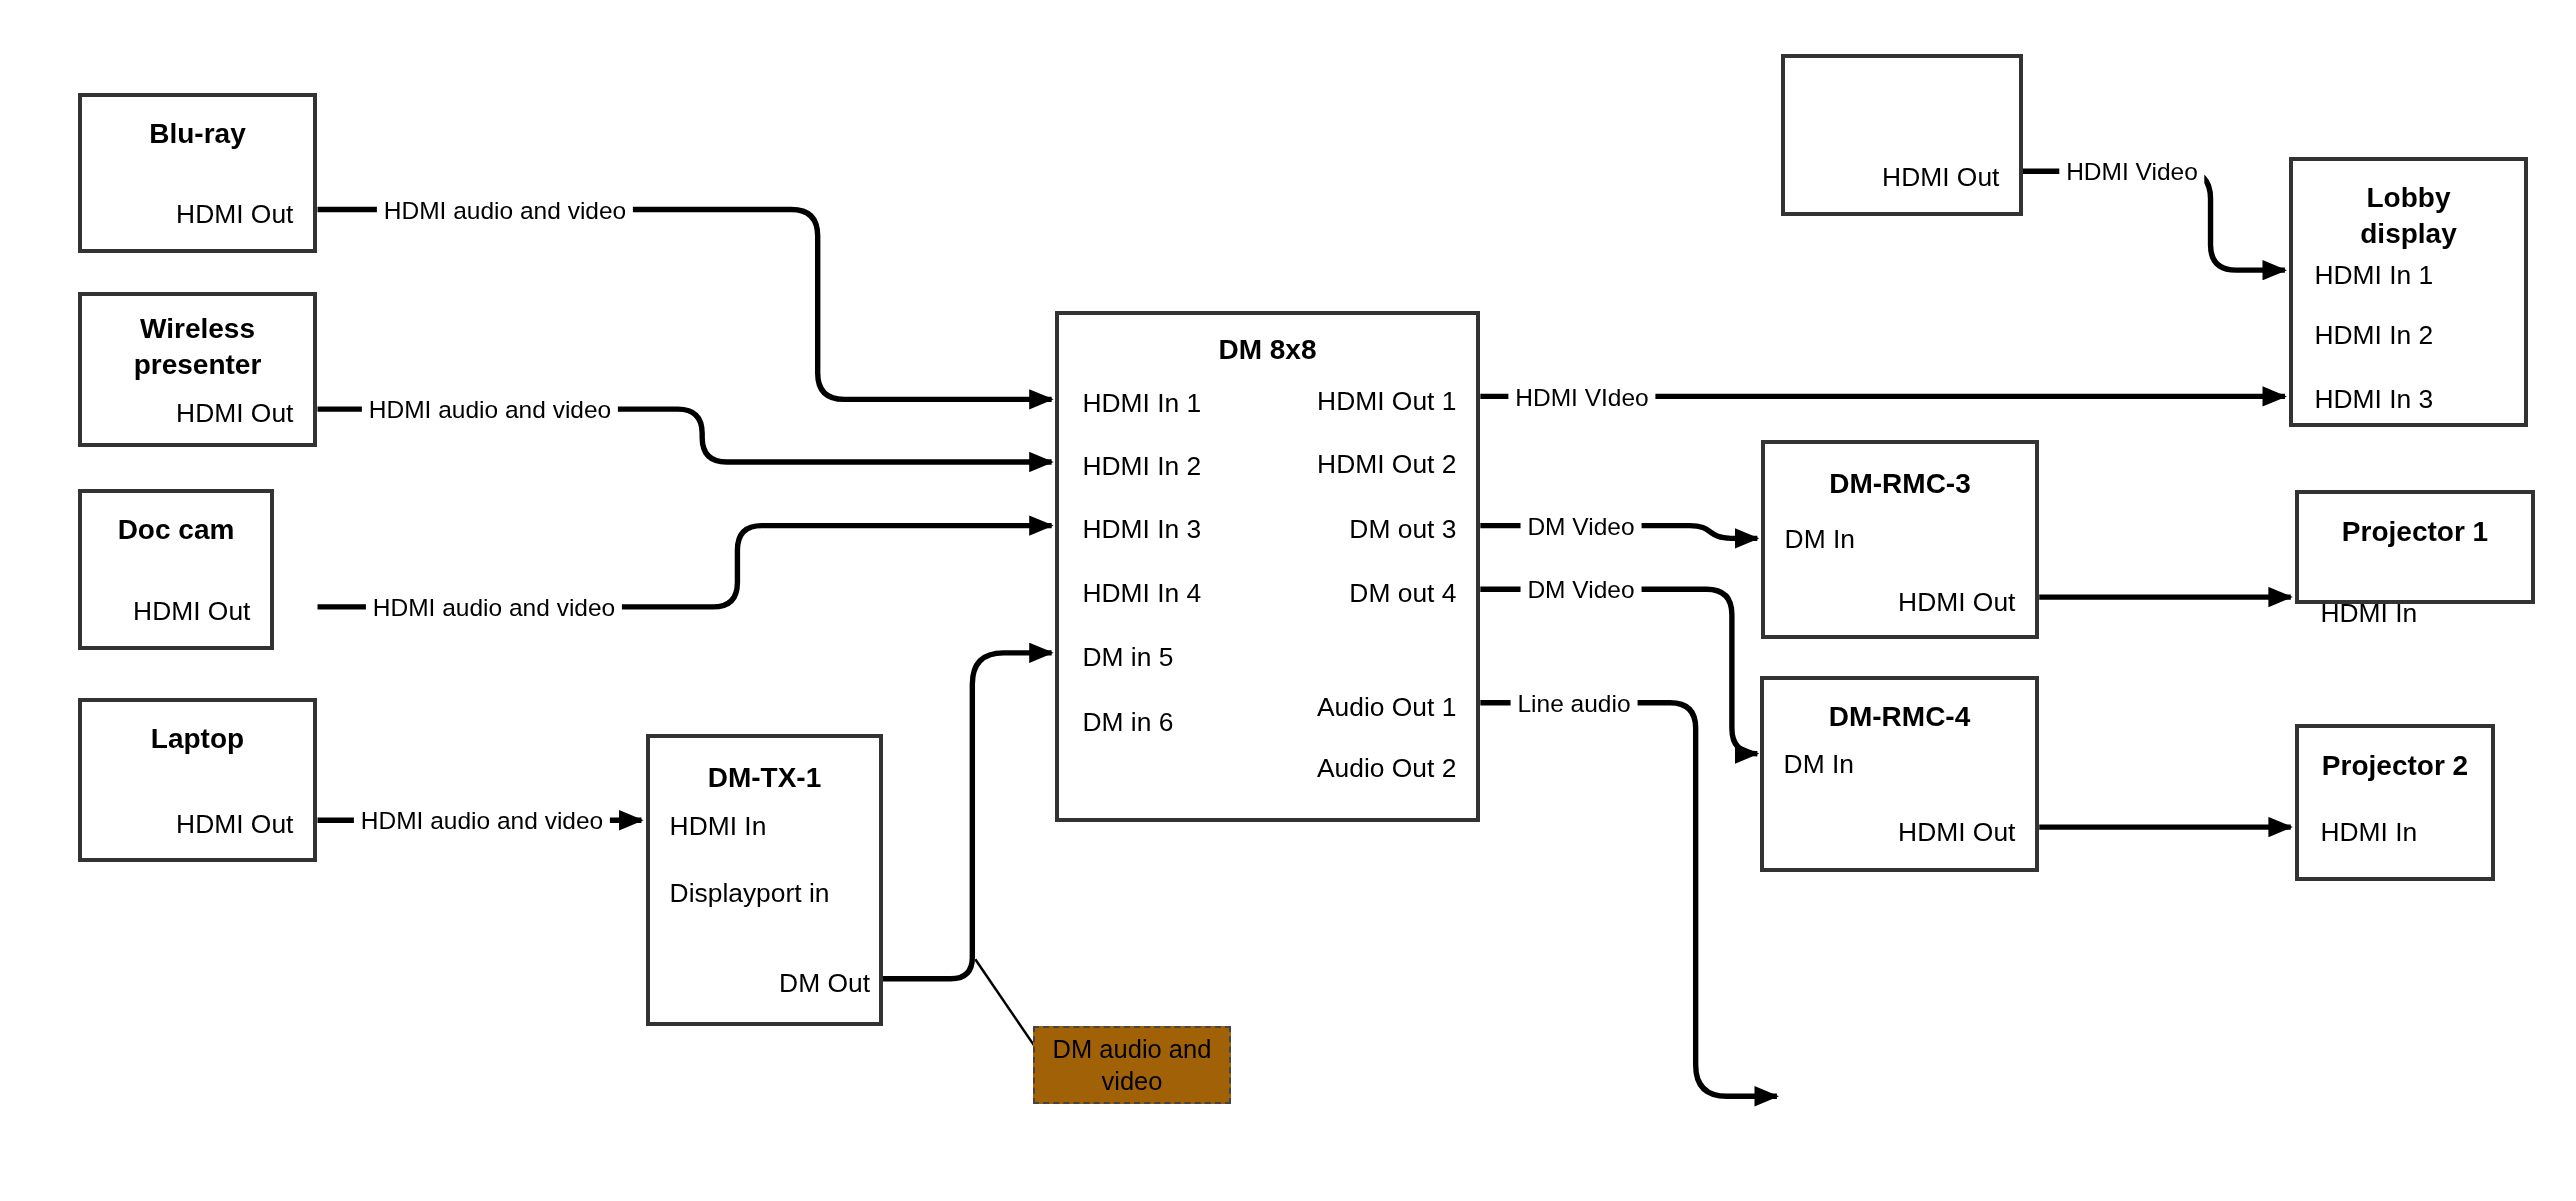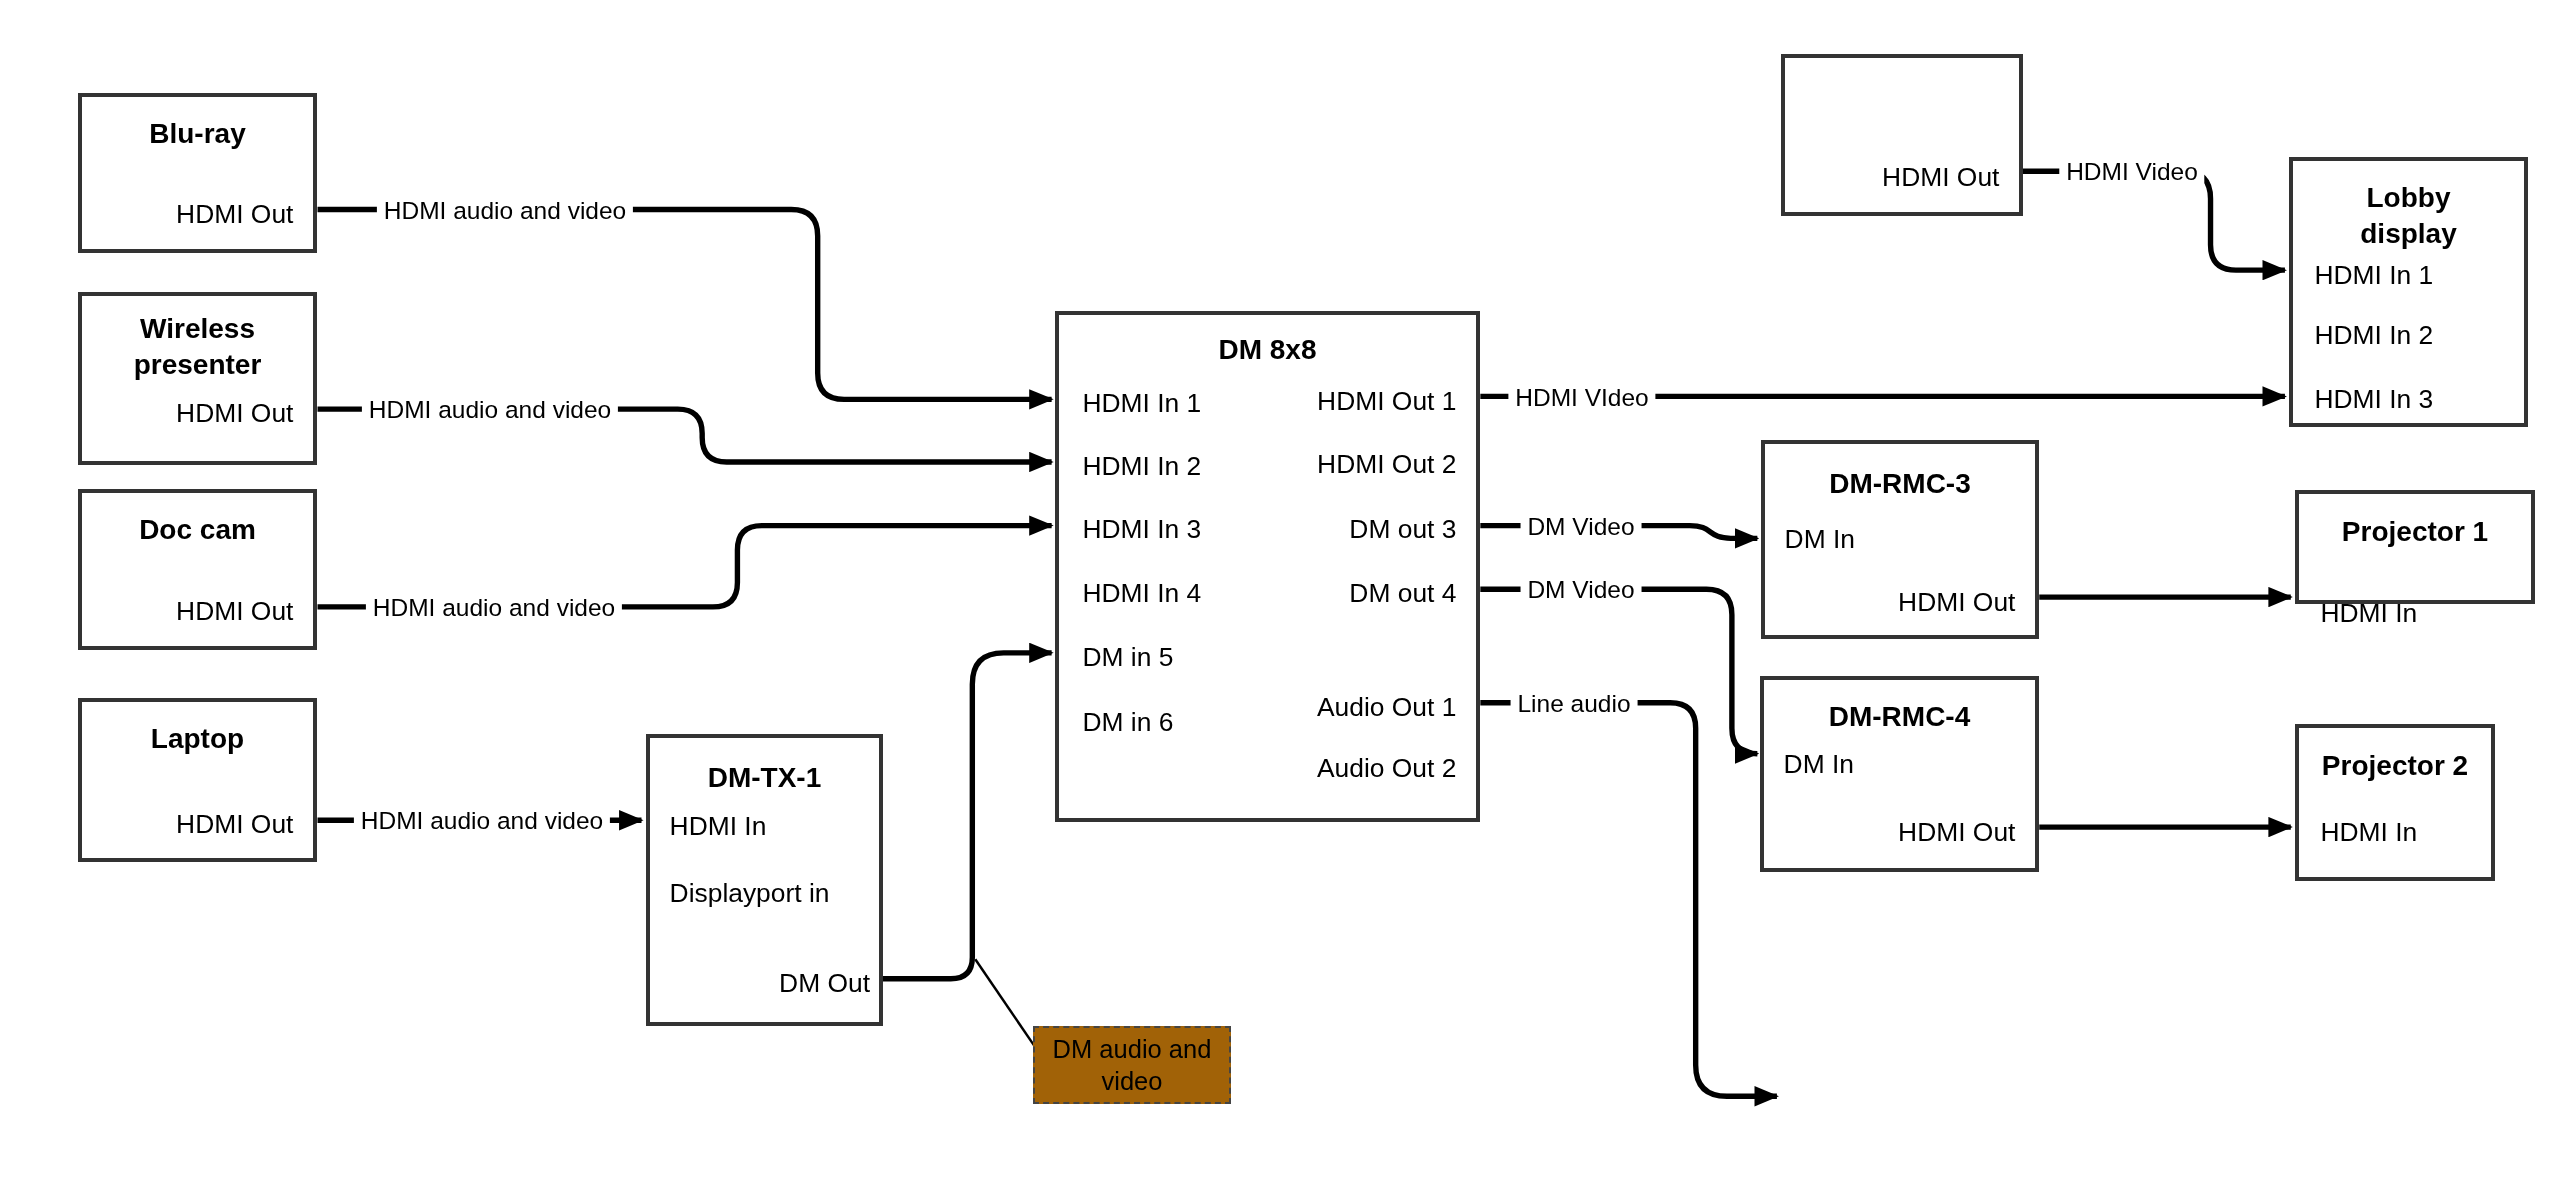--- a/index.html
+++ b/index.html
@@ -96,26 +96,26 @@
       <path marker-end="url(#arrow)" d="M 2083 845 H 2340"></path>
     </g>
     <path d="M 996 980 L 1056 1068" stroke="#000000" stroke-width="2.5" fill="none"></path>
   </svg>
 
   <div class="node" style="left:78px; top:93px; width:239px; height:160px">
     <div class="node-title" style="top:37px">Blu-ray</div>
     <span class="port right" style="right:19.6px; top:117px">HDMI Out</span>
   </div>
 
-  <div class="node" style="left:78px; top:292px; width:239px; height:173px">
+  <div class="node" style="left:78px; top:292px; width:239px; height:155px">
     <div class="node-title" style="top:51px; width:196px">Wireless presenter</div>
     <span class="port right" style="right:19.6px; top:117px">HDMI Out</span>
   </div>
 
-  <div class="node" style="left:78px; top:489px; width:239px; height:161px">
+  <div class="node" style="left:78px; top:489px; width:196px; height:161px">
     <div class="node-title" style="top:37px">Doc cam</div>
     <span class="port right" style="right:19.6px; top:118px">HDMI Out</span>
   </div>
 
   <div class="node" style="left:78px; top:698px; width:239px; height:164px">
     <div class="node-title" style="top:37px">Laptop</div>
     <span class="port right" style="right:19.6px; top:122px">HDMI Out</span>
   </div>
 
   <div class="node" style="left:646px; top:734px; width:237px; height:292px">

